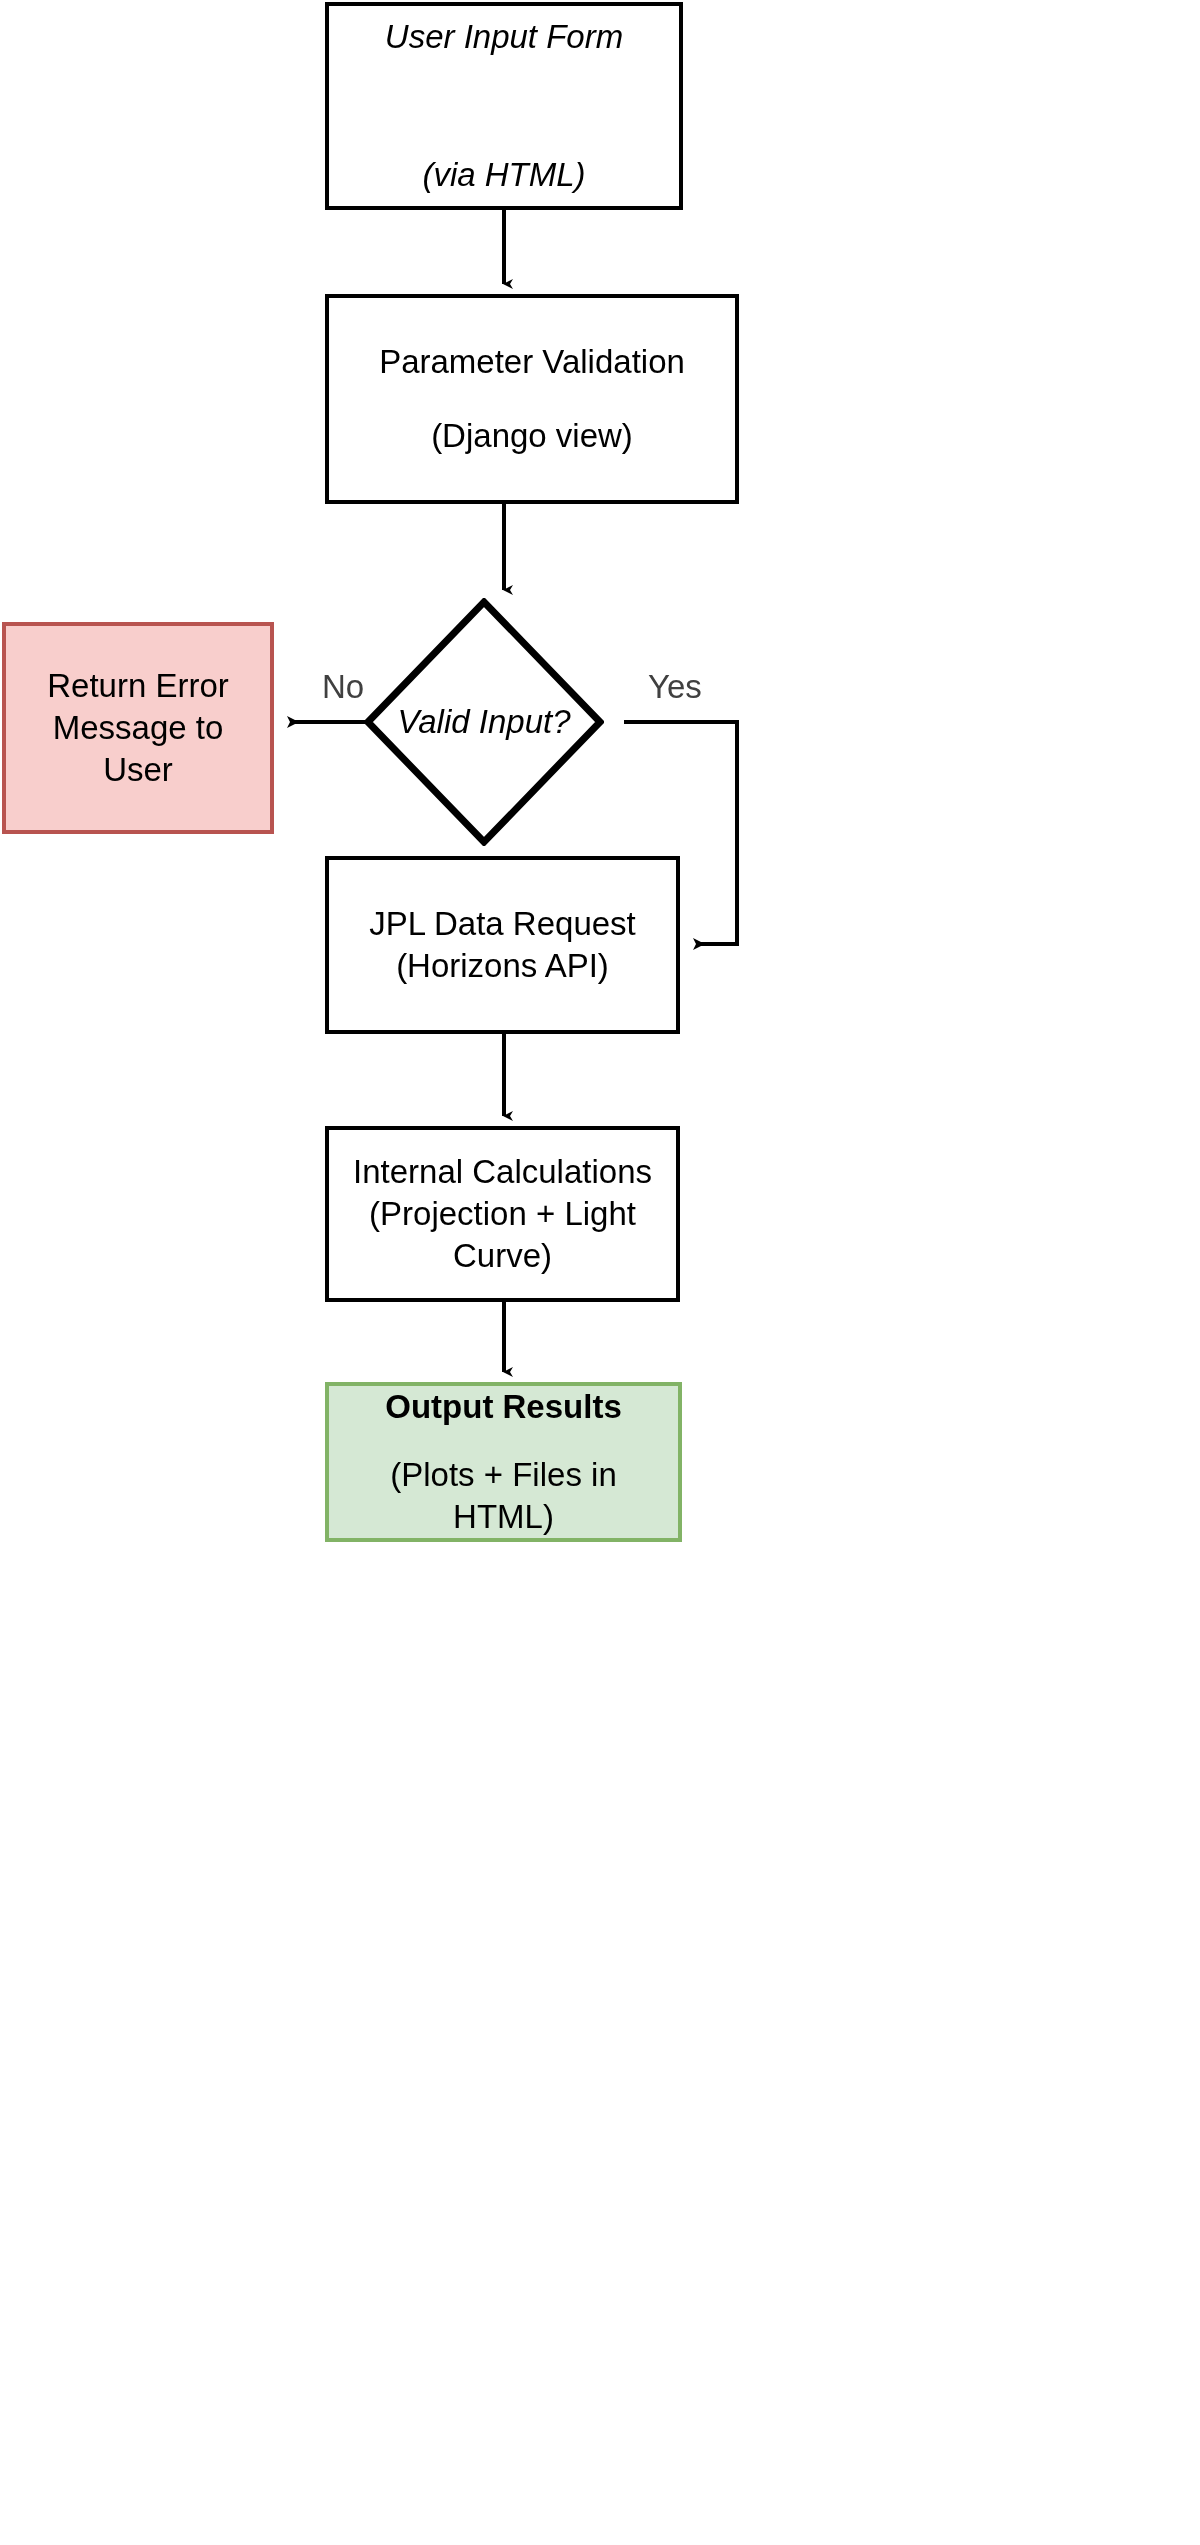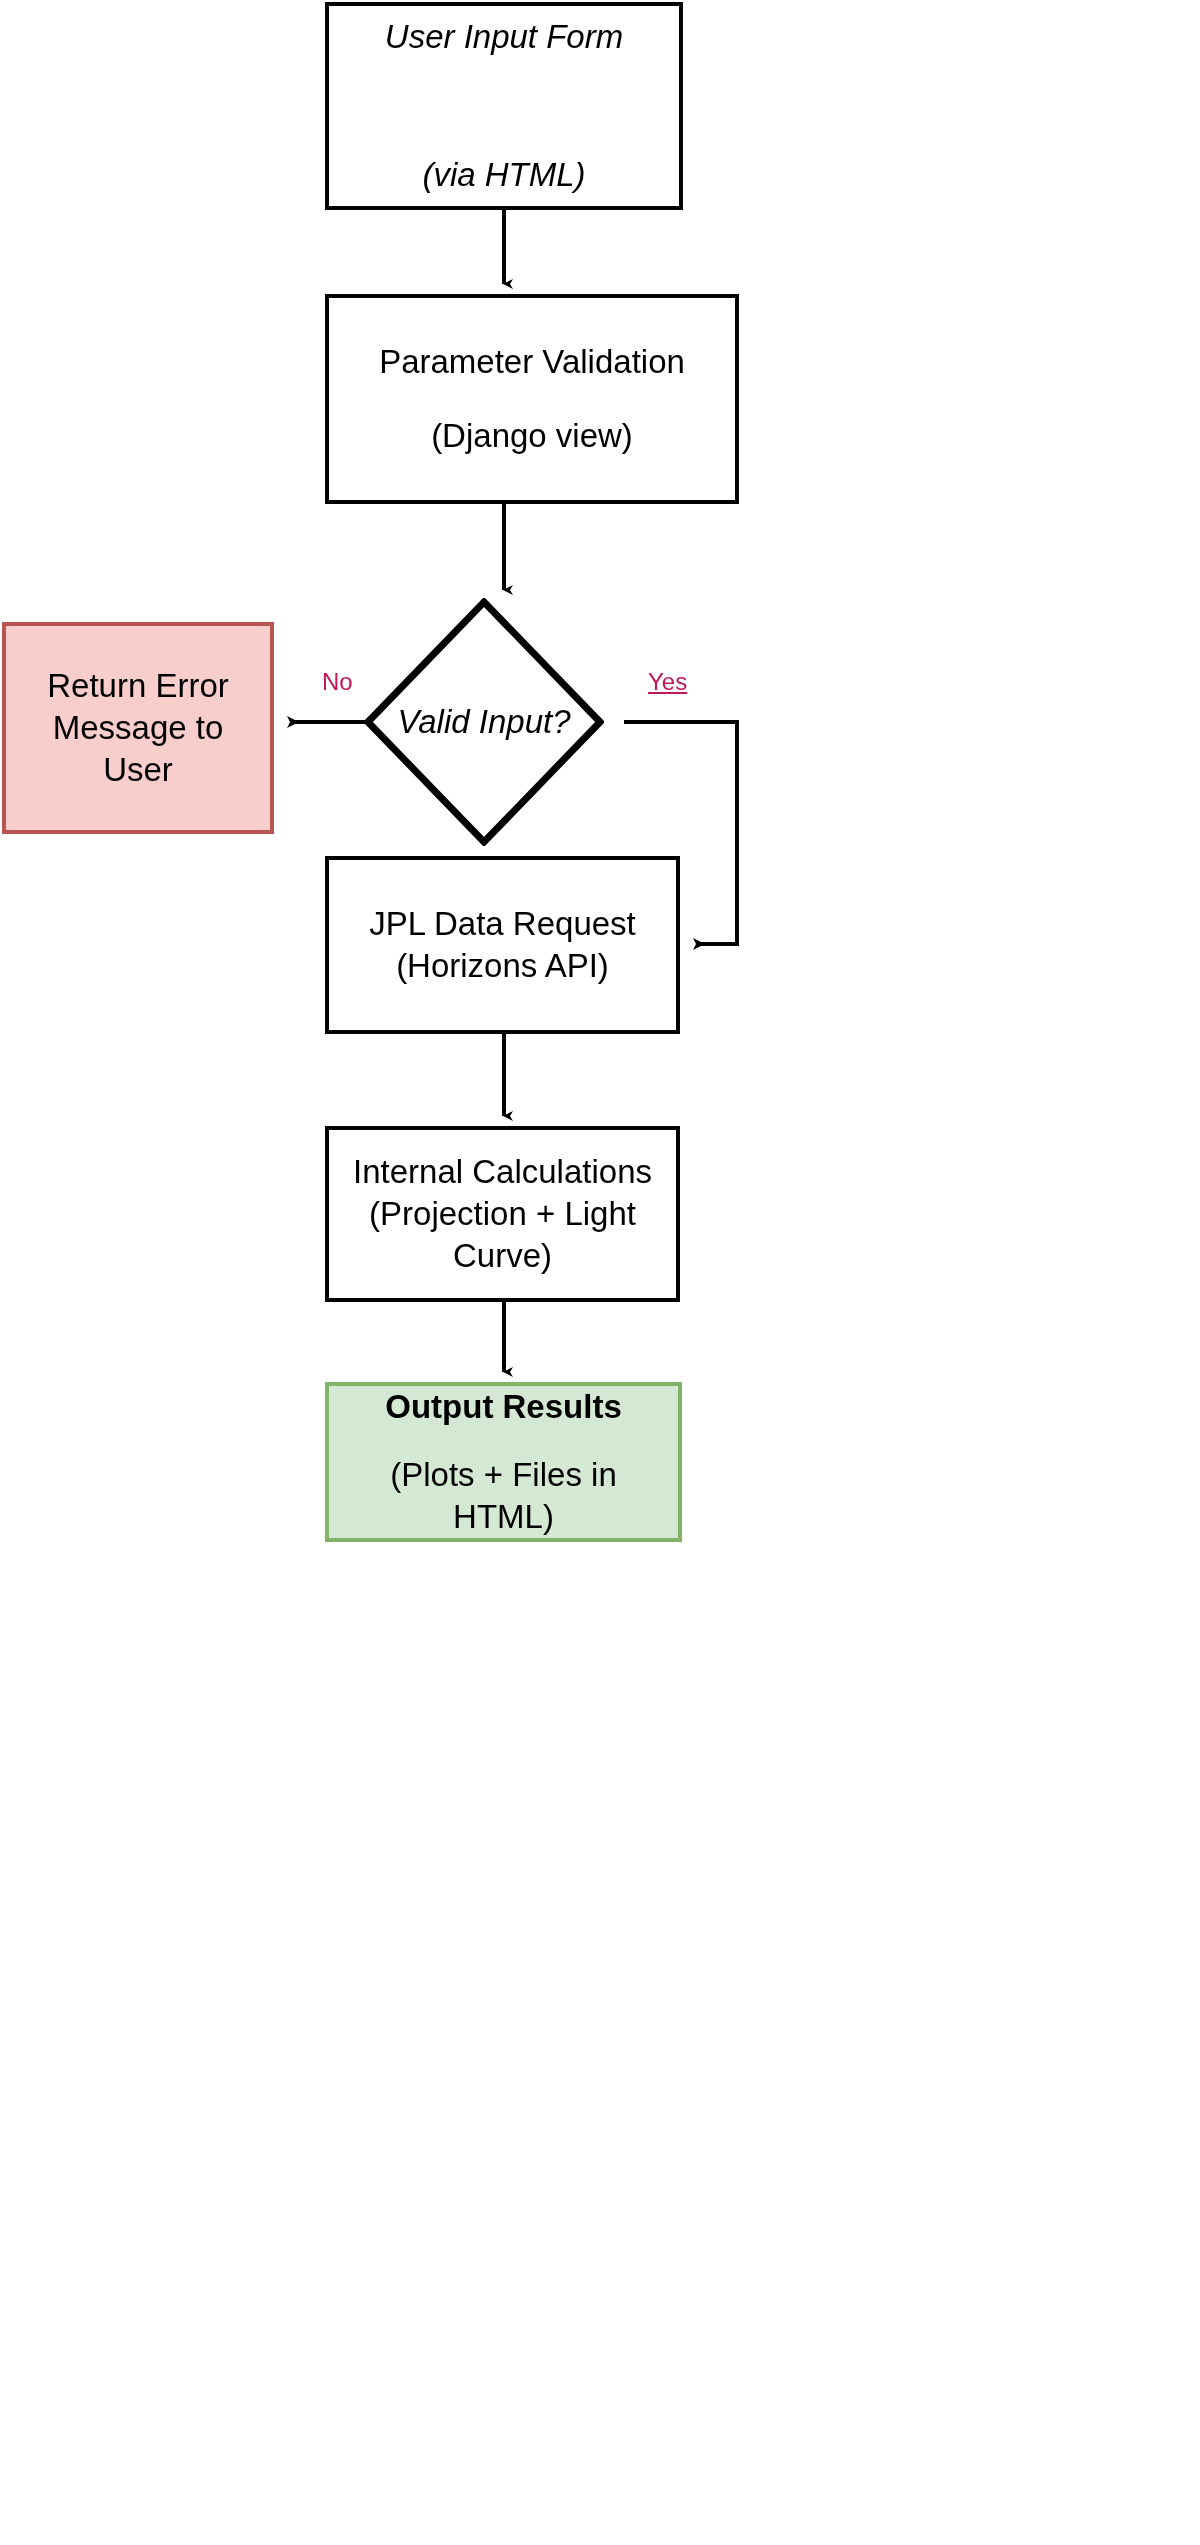--- a/index.html
+++ b/index.html
@@ -88,26 +88,26 @@
     top: 50%;
     width: 100%;
     transform: translateY(-50%);
     text-align: center;
     font-size: 33px;
     color: #000000;
     white-space: nowrap;
   }
   .edge-label {
     position: absolute;
-    font-size: 24px;
-    color: #be185d;
+    font-size: 33px;
+    color: #404040;
     white-space: nowrap;
   }
   #label-no  { left: 322px; top: 668px; }
-  #label-yes { left: 648px; top: 668px; text-decoration: underline; }
+  #label-yes { left: 648px; top: 668px; }
 </style>
 </head>
 <body>
 
 <div id="canvas">
 
   <svg id="edges" viewBox="0 0 1200 2545" width="1200" height="2545" xmlns="http://www.w3.org/2000/svg">
     <defs>
       <marker id="arrow-down" markerWidth="14" markerHeight="14" refX="5" refY="9" orient="auto" markerUnits="userSpaceOnUse">
         <path d="M 0 0 L 5 10 L 10 0 L 5 3 Z" fill="#000000"></path>

